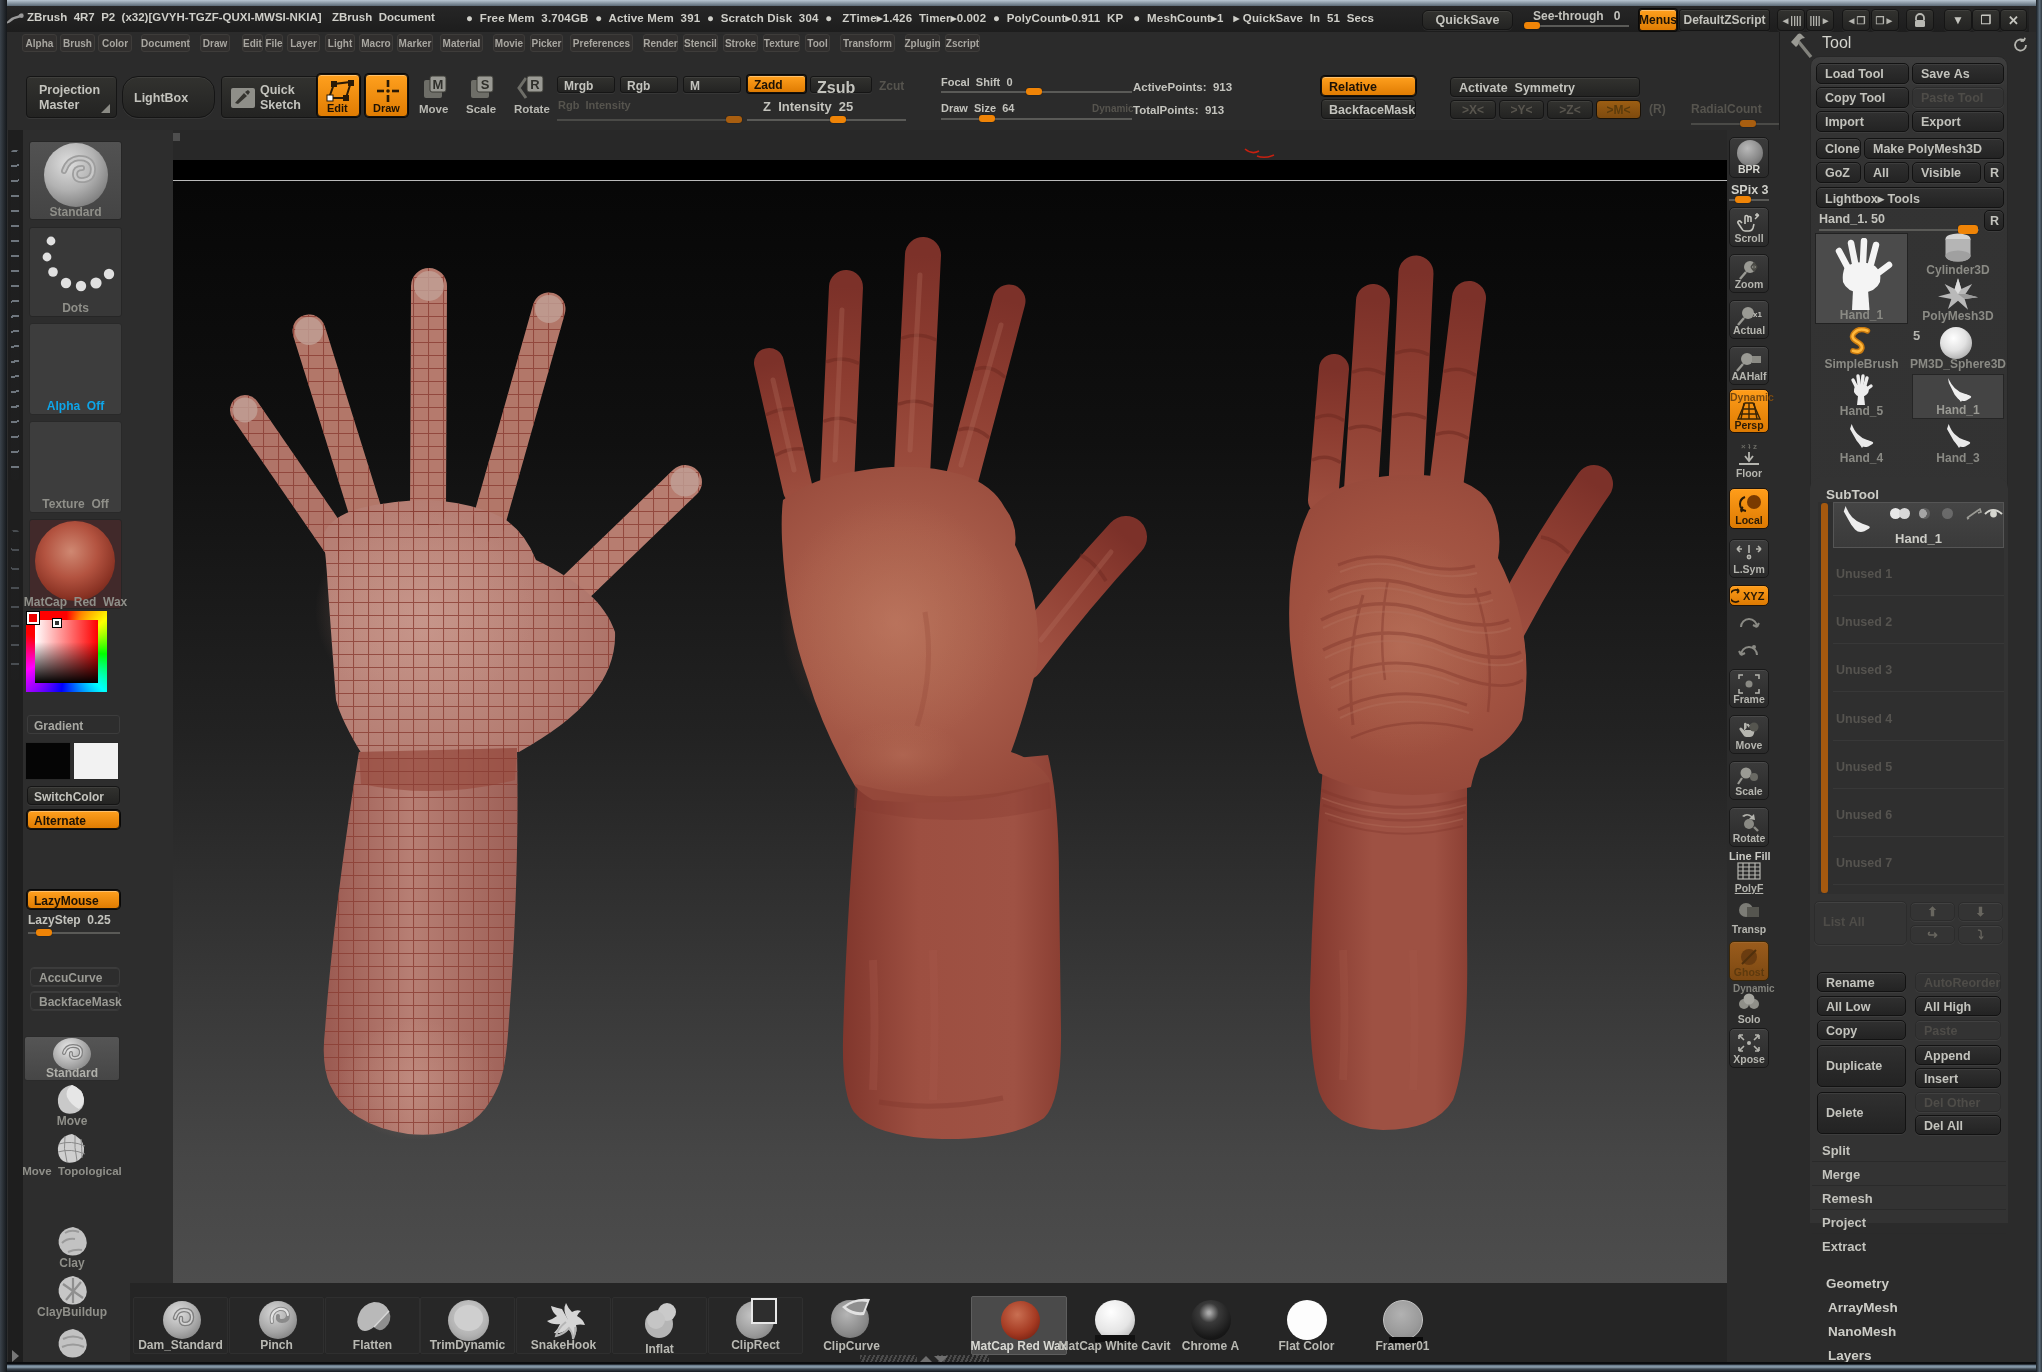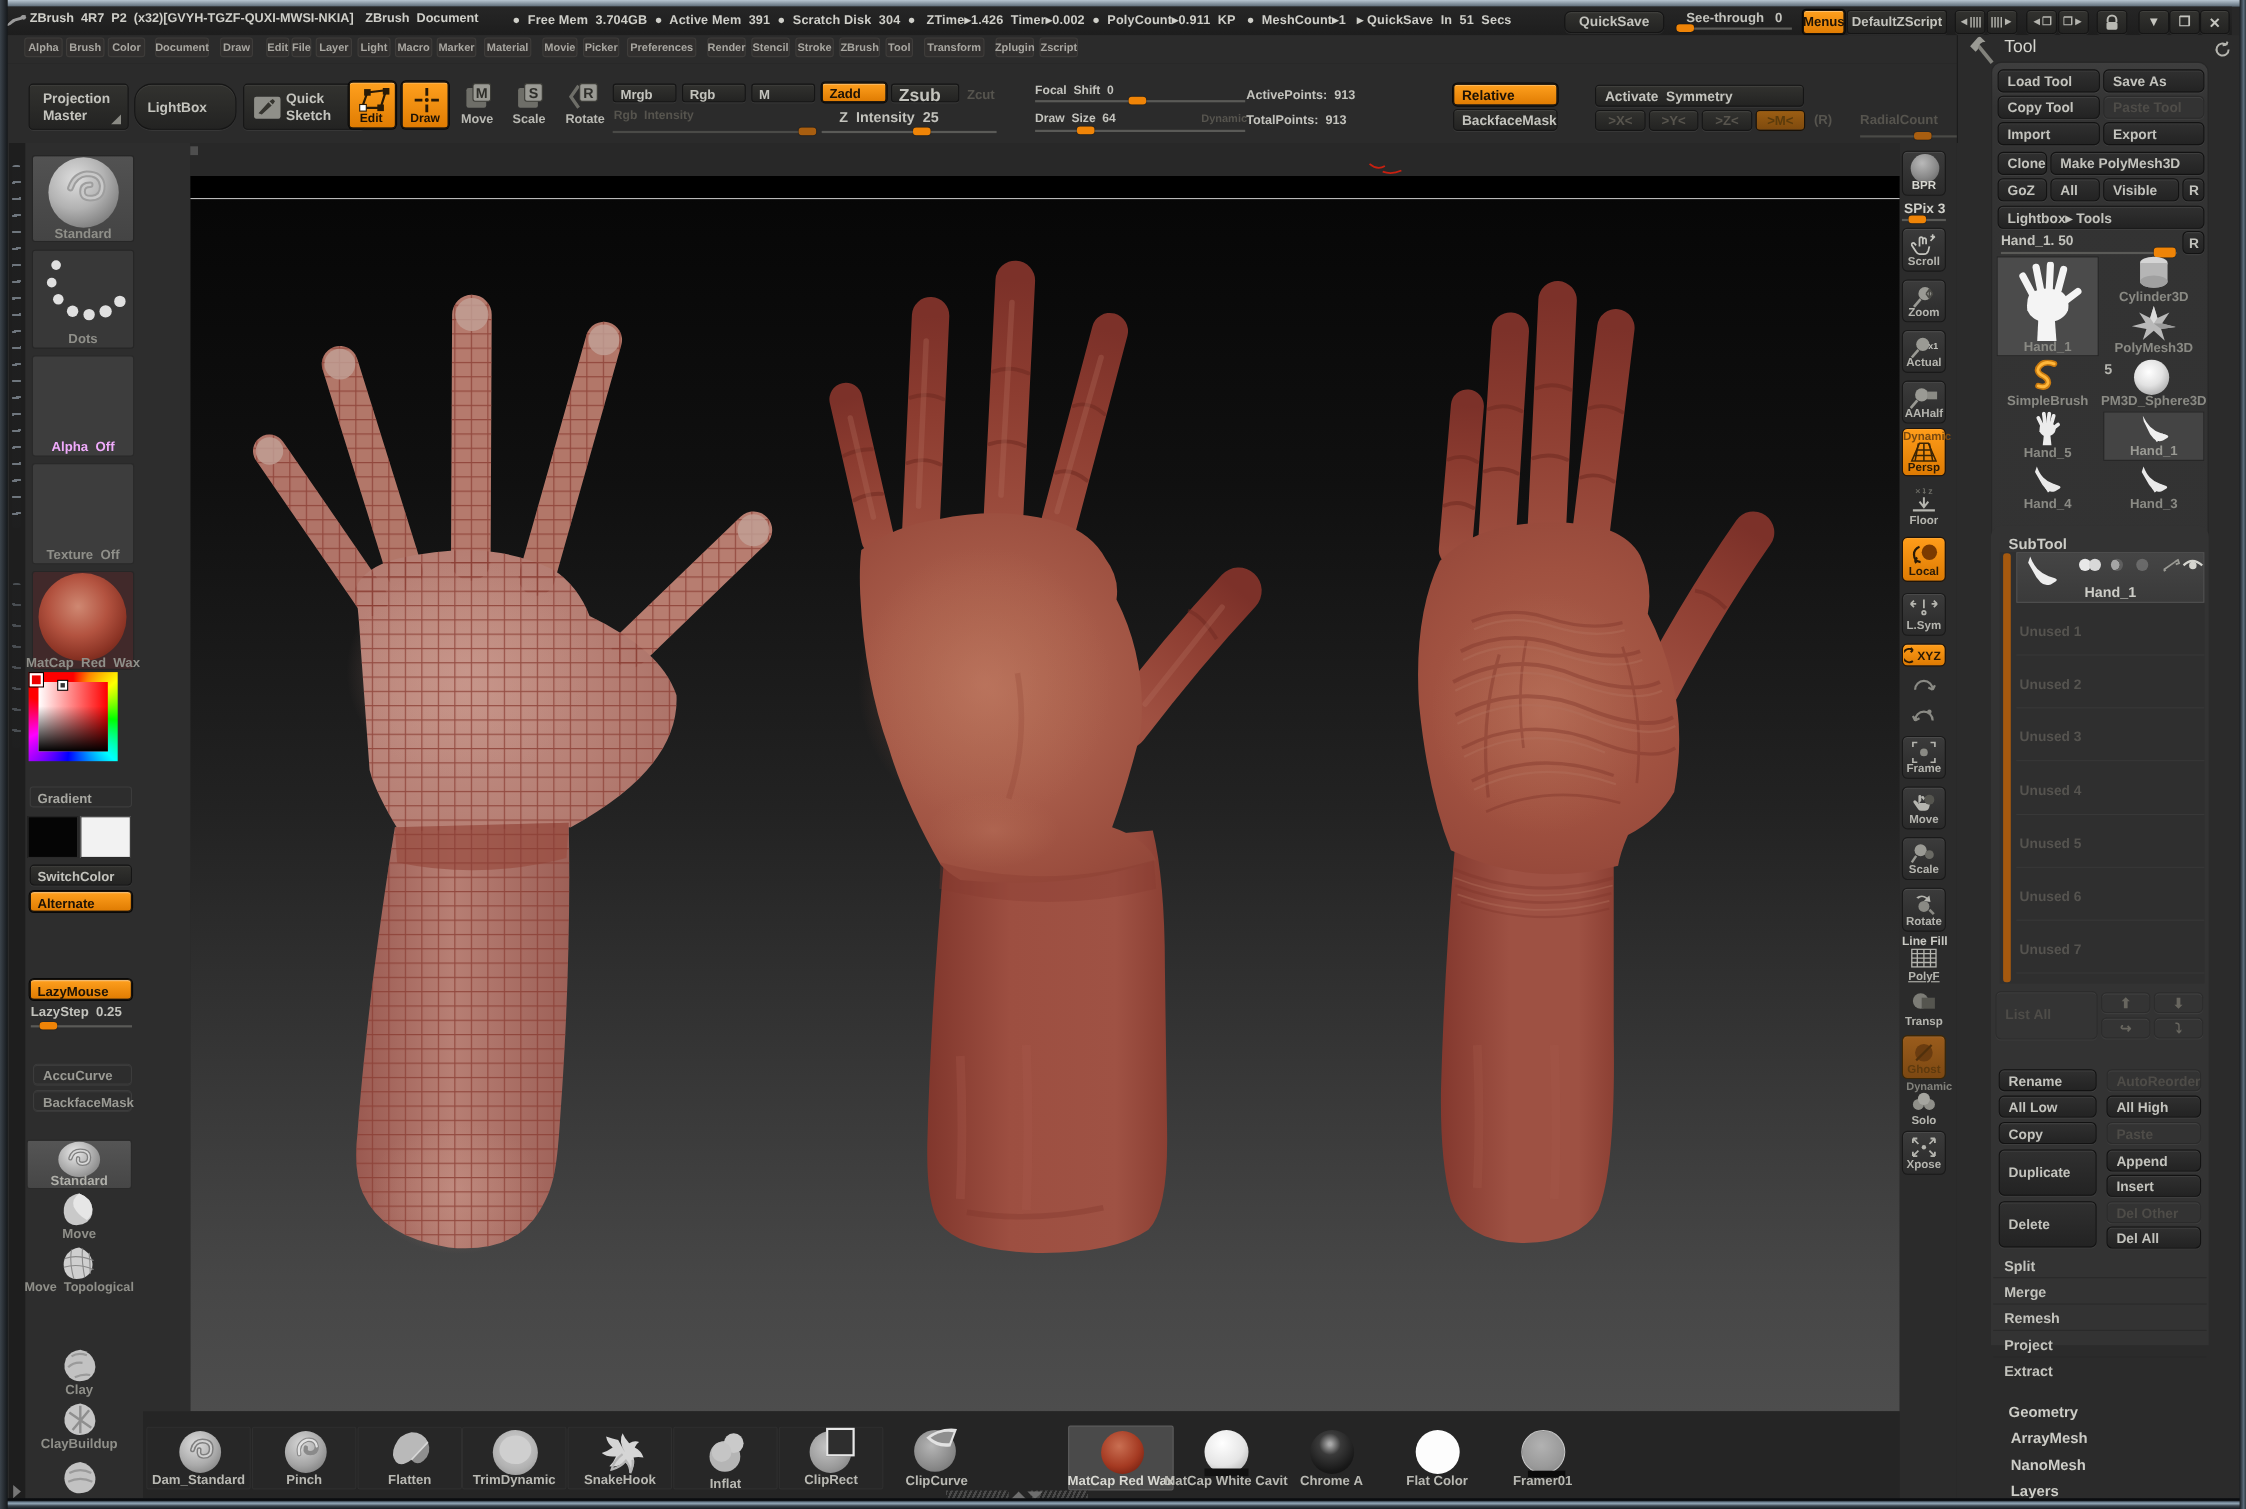--- a/index.html
+++ b/index.html
@@ -74,21 +74,21 @@
   <div class="menuitem" style="left:325px;width:30px;">Light</div>
   <div class="menuitem" style="left:359px;width:34px;">Macro</div>
   <div class="menuitem" style="left:397px;width:36px;">Marker</div>
   <div class="menuitem" style="left:440px;width:43px;">Material</div>
   <div class="menuitem" style="left:493px;width:32px;">Movie</div>
   <div class="menuitem" style="left:530px;width:33px;">Picker</div>
   <div class="menuitem" style="left:570px;width:63px;">Preferences</div>
   <div class="menuitem" style="left:643px;width:35px;">Render</div>
   <div class="menuitem" style="left:683px;width:35px;">Stencil</div>
   <div class="menuitem" style="left:723px;width:35px;">Stroke</div>
-  <div class="menuitem" style="left:763px;width:37px;">ZBrush</div>
+  <div class="menuitem" style="left:763px;width:37px;">Texture</div>
   <div class="menuitem" style="left:805px;width:25px;">Tool</div>
   <div class="menuitem" style="left:840px;width:55px;">Transform</div>
   <div class="menuitem" style="left:905px;width:35px;">Zplugin</div>
   <div class="menuitem" style="left:945px;width:35px;">Zscript</div>
 
   <div id="toolbar" class="abs" style="left:7px;top:58px;width:2029px;height:72px;background:#2b2b2b;"></div>
   <div class="btn" style="left:26px;top:76px;width:91px;height:42px;font-size:12.5px;">
     <div style="position:absolute;left:12px;top:6px;">Projection</div>
       <div style="position:absolute;left:12px;top:21px;">Master</div>
     <div style="position:absolute;right:6px;bottom:4px;width:0;height:0;border-left:9px solid transparent;border-bottom:9px solid #8a8a84;"></div>
@@ -463,21 +463,21 @@
           <circle cx="36" cy="55" r="5.2"></circle>
           <circle cx="51" cy="58" r="5.2"></circle>
           <circle cx="66" cy="55" r="5.6"></circle>
           <circle cx="79" cy="46" r="5.2"></circle>
         </g>
       </svg>
     <div class="lbl ctr" style="left:0;bottom:1px;width:100%;font-size:12px;color:#8f8f89;display:flex;justify-content:center;">Dots</div>
   </div>
 
   <div class="abs" style="left:29px;top:323px;width:93px;height:92px;background:#3d3d3d;border:1px solid #292929;border-radius:3px;">
-    <div class="lbl ctr" style="left:0;bottom:1px;width:100%;font-size:12px;color:#f0abfc;display:flex;justify-content:center;">Alpha&nbsp; Off</div>
+    <div class="lbl ctr" style="left:0;bottom:1px;width:100%;font-size:12px;color:#0ea5e9;display:flex;justify-content:center;">Alpha&nbsp; Off</div>
   </div>
 
   <div class="abs" style="left:29px;top:421px;width:93px;height:92px;background:#3d3d3d;border:1px solid #292929;border-radius:3px;">
     <div class="lbl ctr" style="left:0;bottom:1px;width:100%;font-size:12px;color:#8f8f89;display:flex;justify-content:center;">Texture&nbsp; Off</div>
   </div>
 
   <div class="abs" style="left:29px;top:519px;width:93px;height:90px;background:#41292a;border:1px solid #262626;border-radius:3px;">
     <div class="abs" style="left:5px;top:1px;width:80px;height:80px;border-radius:50%;background:radial-gradient(circle at 45% 38%,#cf8872,#b35340 40%,#8c3425 68%,#541a10 95%);"></div>
     <div class="lbl ctr" style="left:0;bottom:-1px;width:100%;font-size:12px;color:#8f8f89;display:flex;justify-content:center;">MatCap&nbsp; Red&nbsp; Wax</div>
   </div>

